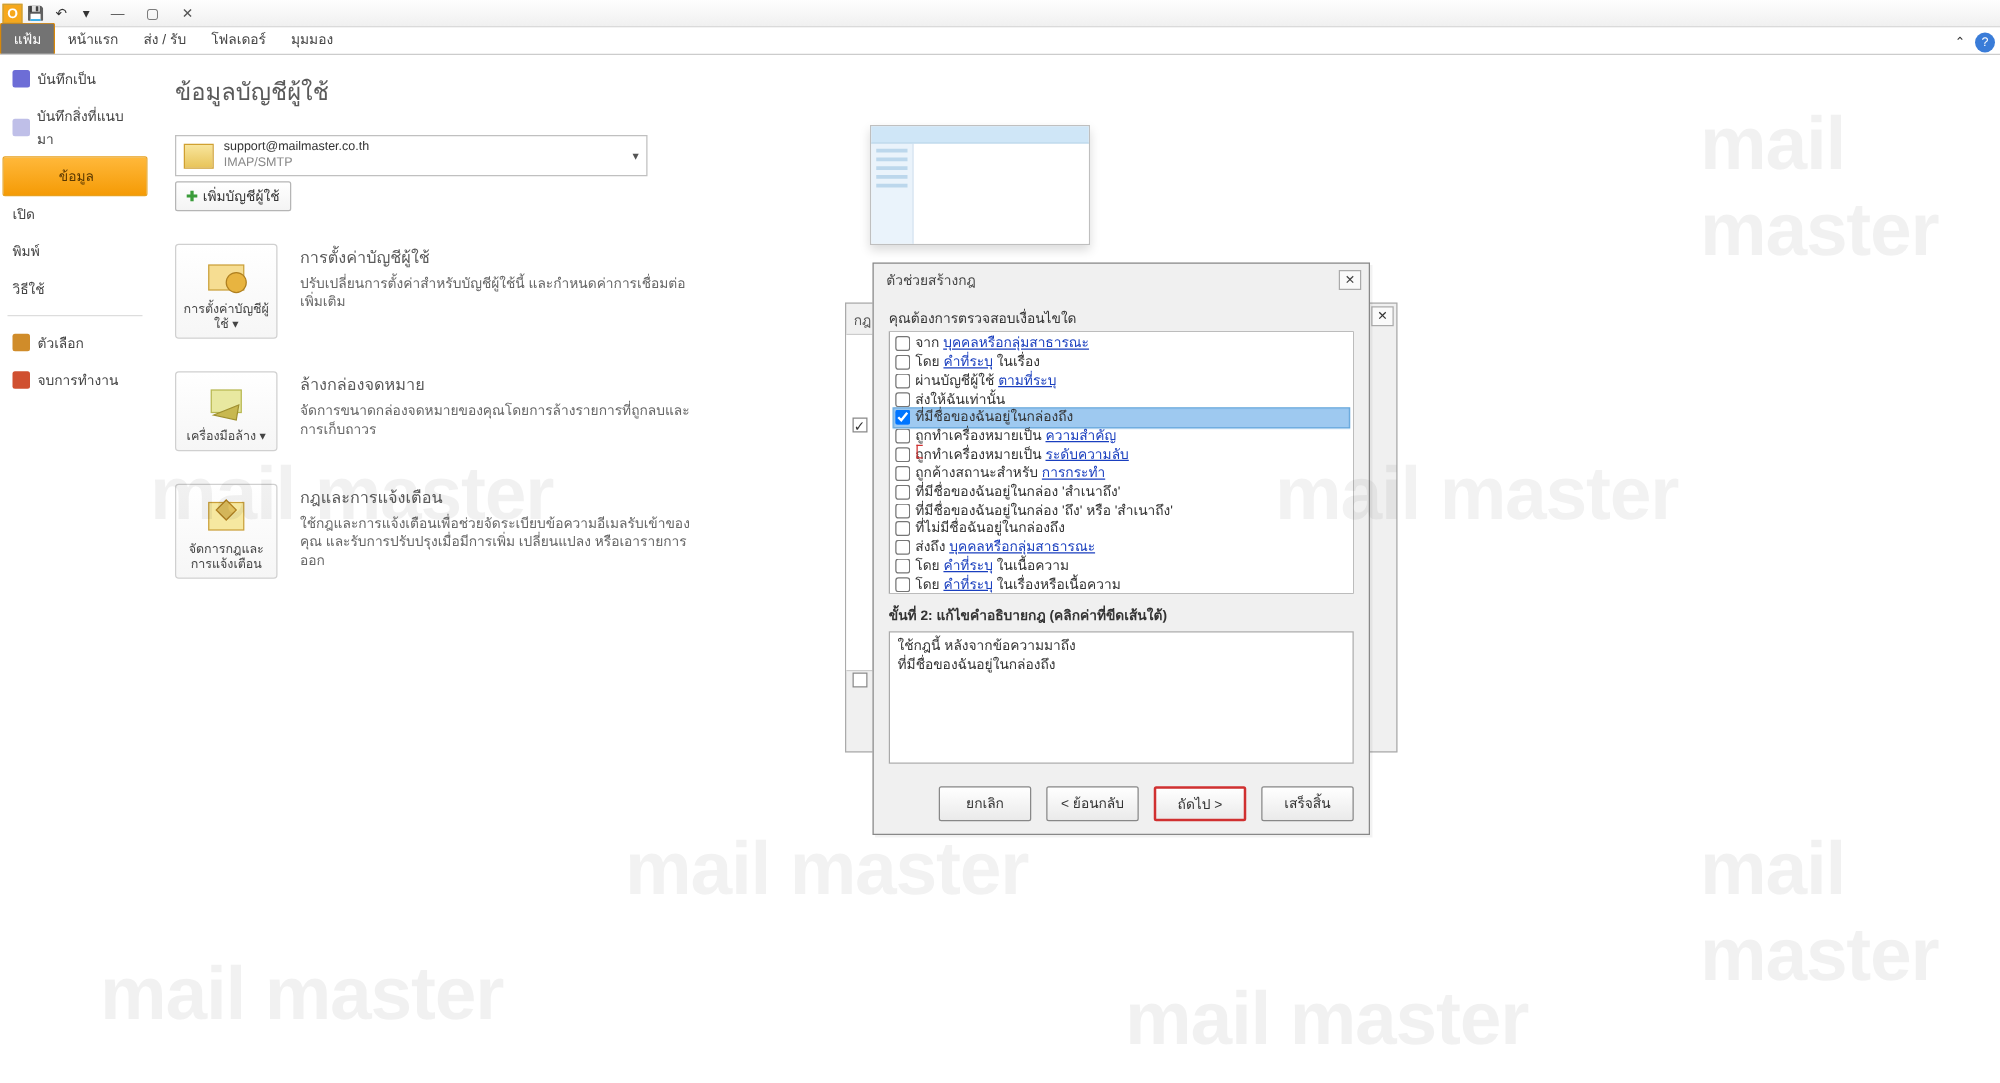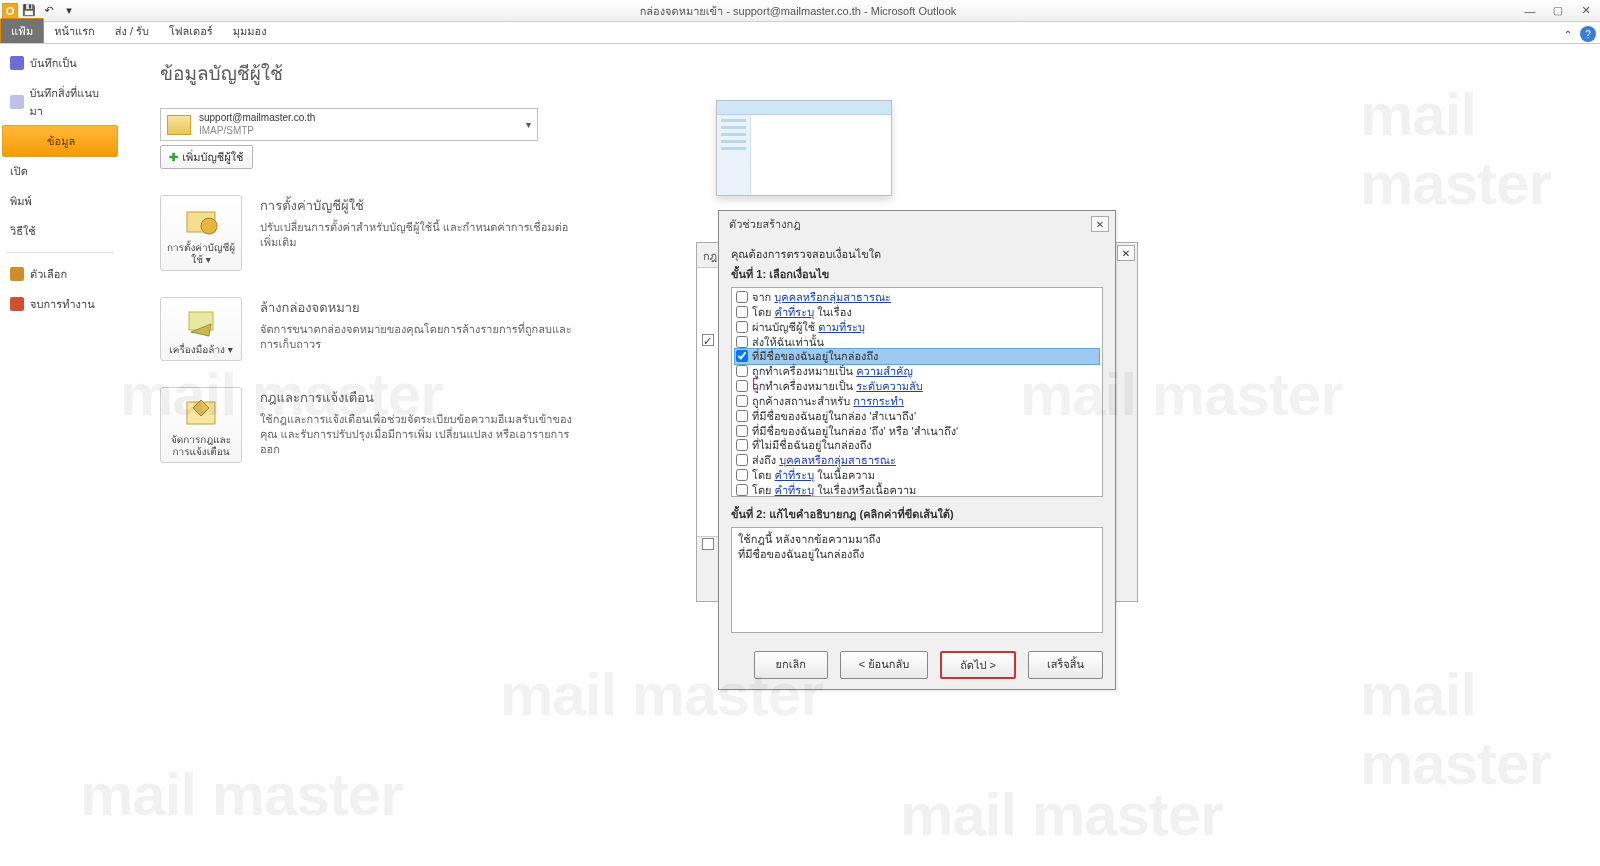--- a/index.html
+++ b/index.html
@@ -13,21 +13,21 @@
   .winbtns { display:flex; gap:0; }
   .winbtn { width:28px; height:20px; display:flex;align-items:center;justify-content:center; color:#555; }
 
   .ribbon-tabs { height: 22px; background:#fff; border-bottom:1px solid #ccc; display:flex; align-items:end; }
   .tab { padding: 3px 10px 3px 10px; font-size:11px; color:#444; }
   .tab.active { background:#737373; color:#fff; border:1px solid #d8880a; border-bottom:none; border-radius:2px 2px 0 0;}
 
   .help-icons { position:absolute; right:4px; top:26px; display:flex; gap:4px; align-items:center;}
   .help-icons span { width:16px;height:16px; font-size:10px; display:flex;align-items:center;justify-content:center;}
 
-  .backstage { display:flex; height: calc(100% - 44px); gap: 20px; }
+  .backstage { display:flex; height: calc(100% - 44px); }
   .bs-left { width: 120px; background: #fff; border-right:0; padding-top:4px; }
   .bs-left .litem { padding: 6px 10px; font-size:11px; color:#444; display:flex; align-items:center; gap:6px; }
   .bs-left .litem .licon { width:14px;height:14px; display:inline-block; }
   .bs-left .litem.selected { background: linear-gradient(#ffb83a,#f59b06); color: #5a3800; border:1px solid #e8a11e; margin:-1px 2px; border-radius:2px;padding-left:44px; }
   .bs-left .litem.save .licon { background:#6d6dd6; border-radius:2px; }
   .bs-left .litem.attach .licon { background:#bfbfe8; border-radius:2px;}
   .bs-left .litem.opt .licon { background:#d08c2a; border-radius:2px;}
   .bs-left .litem.exit .licon { background:#d05030; border-radius:2px;}
 
   .bs-main { flex:1; padding: 14px 20px; position:relative; }
@@ -62,21 +62,21 @@
   .dlg-step{font-size:11px;font-weight:bold;color:#333;margin-bottom:4px;}
   .cond-box{ border:1px solid #aaa; background:#fff; height:210px; overflow-y:scroll; padding:2px 3px; }
   .cond-item{display:flex;align-items:flex-start;gap:4px;font-size:11px;line-height:1.35;padding:0 1px;white-space:nowrap;}
   .cond-item input{margin-top:1px;width:12px;height:12px;}
   .cond-item .lnk{color:#1a3fbf;text-decoration:underline;}
   .cond-item.sel{background:#9ec9f0;border:1px solid #60a4da;margin:-1px;}
   .red-open-box{position:absolute;left:18px;top:14px;width:5px;height:11px;border:1px solid #d03030;border-right:none;}
 
   .desc-box{border:1px solid #aaa;background:#fff;height:106px;padding:4px 6px;font-size:11px;line-height:1.4;margin-top:2px;}
   .dlg-btns{display:flex;justify-content:flex-end;gap:12px;padding:8px 12px 10px 12px;}
-  .dbtn{min-width:74px;padding:3px 18px;font-size:11px;border:1px solid #888;background:linear-gradient(#fff,#eaeaea);border-radius:2px;text-align:center;}
+  .dbtn{min-width:74px;padding:3px 8px;font-size:11px;border:1px solid #888;background:linear-gradient(#fff,#eaeaea);border-radius:2px;text-align:center;}
   .dbtn.red{border:2px solid #d03030;}
 
   
   .behind-dialog{position:absolute;left:556px;top:198px;width:442px;height:360px;border:1px solid #aaa;background:#f0f0f0;}
   .behind-dialog .bd-close{position:absolute;right:2px;top:2px;width:18px;height:16px;border:1px solid #aaa;font-size:10px;display:flex;align-items:center;justify-content:center;background:#fafafa;}
   .behind-dialog .bd-tab{position:absolute;left:6px;top:4px;font-size:11px;color:#555;}
   .behind-dialog .bd-strip{position:absolute;left:0;top:24px;width:22px;bottom:64px;background:#fff;border:1px solid #ccc;border-left:none;}
   .behind-dialog .bd-chk{position:absolute;left:5px;width:12px;height:12px;border:1px solid #888;background:#fff;}
 
   
@@ -92,21 +92,20 @@
 </head>
 <body>
 
 <div class="titlebar">
   <div class="qat">
     <div class="qat-item qat-o">O</div>
     <div class="qat-item">💾</div>
     <div class="qat-item">↶</div>
     <div class="qat-item">▾</div>
   </div>
-  <div class="title-center">กล่องจดหมายเข้า - support@mailmaster.co.th - Microsoft Outlook</div>
   <div class="winbtns">
     <div class="winbtn">—</div>
     <div class="winbtn">▢</div>
     <div class="winbtn">✕</div>
   </div>
 </div>
 
 <div class="ribbon-tabs">
   <div class="tab active">แฟ้ม</div>
   <div class="tab">หน้าแรก</div>
@@ -236,21 +235,20 @@
     </div>
 
     
     <div class="dialog">
       <div class="dlg-title">
         <span>ตัวช่วยสร้างกฎ</span>
         <div class="dlg-close">✕</div>
       </div>
       <div class="dlg-body">
         <div class="dlg-heading">คุณต้องการตรวจสอบเงื่อนไขใด</div>
-        <div class="dlg-step">ขั้นที่ 1: เลือกเงื่อนไข</div>
         <div class="cond-box" id="cond-box">
             <div class="cond-item">
               <input type="checkbox" style="">
               <span>จาก <span class="lnk">บุคคลหรือกลุ่มสาธารณะ</span></span>
             </div>
             <div class="cond-item">
               <input type="checkbox" style="">
               <span>โดย <span class="lnk">คำที่ระบุ</span> ในเรื่อง</span>
             </div>
             <div class="cond-item">

